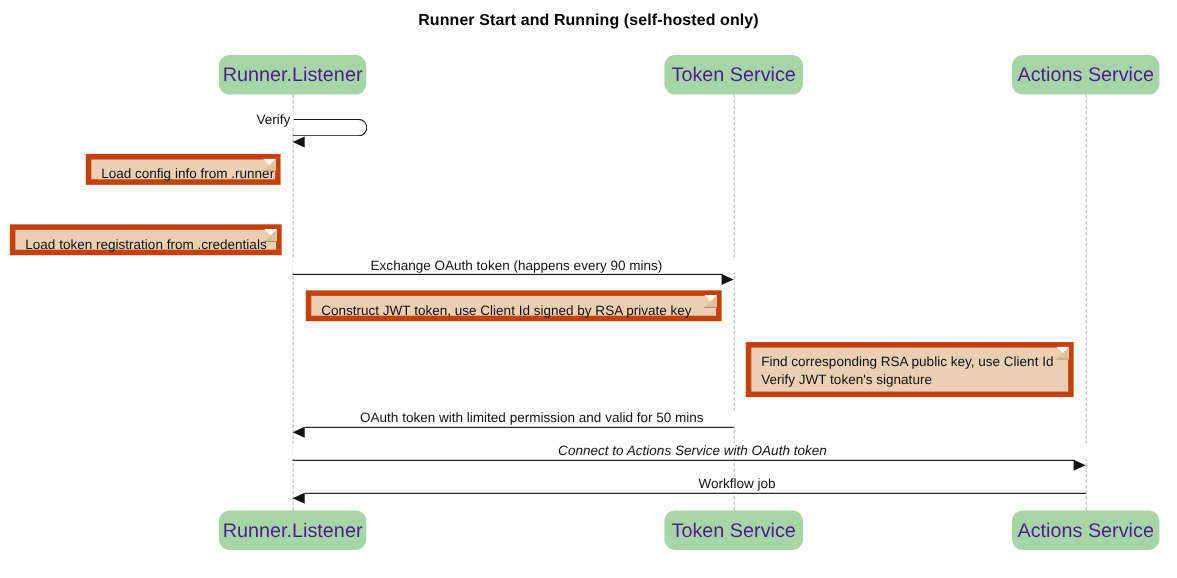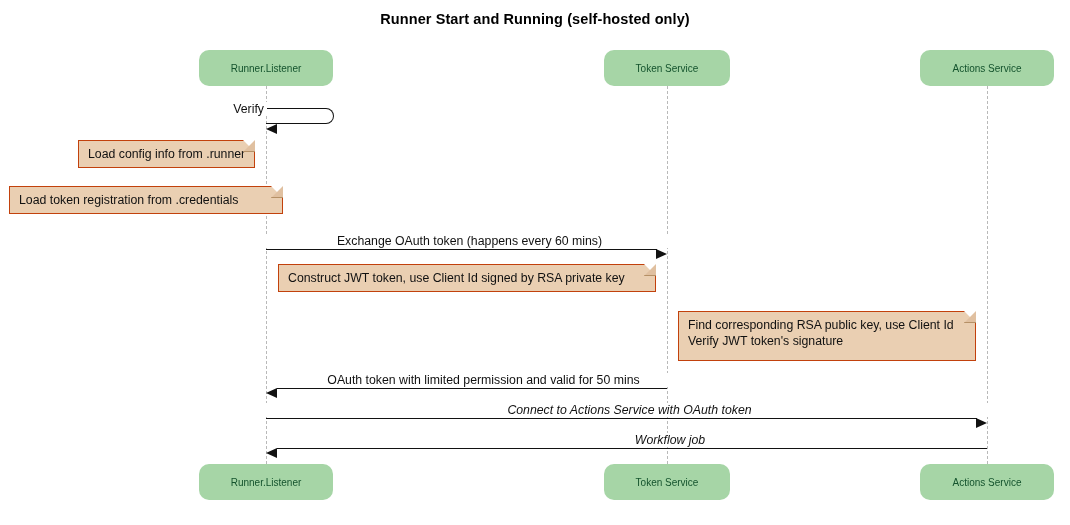--- a/index.html
+++ b/index.html
@@ -44,31 +44,31 @@
 
   
   .participant {
     position: absolute;
     height: 36px;
     background: #a6d5a6;
     border-radius: 10px;
     display: flex;
     align-items: center;
     justify-content: center;
-    font-size: 10px;
-    color: #14532d;
+    font-size: 18px;
+    color: #4c1d95;
     z-index: 4;
     white-space: nowrap;
   }
 
   
   .note {
     position: absolute;
     background: #eacfb2;
-    border: 1px solid #c2410c;
+    border: 5px solid #c2410c;
     box-sizing: border-box;
     z-index: 5;
     font-size: 12.3px;
     color: #111111;
     line-height: 16px;
     padding: 5px 6px 5px 9px;
   }
   .note .fold {
     position: absolute;
     top: -1px;
@@ -178,29 +178,29 @@
   <div class="selfloop" style="left:266px; top:108px; width:68px; height:16px;"></div>
   <div class="arrowhead left" style="left:266px; top:124px;"></div>
   <div class="msg-label rightalign" style="left:166px; top:102px; width:95px;">Verify</div>
 
   <div class="note" style="left:78px; top:140px; width:177px; height:28px;">
     <span class="fold-cover"></span>
     <span class="fold"></span>
     <span class="note-line">Load config info from .runner</span>
   </div>
 
-  <div class="note" style="left:9px; top:186px; width:274px; height:28px;">
+  <div class="note" style="left:9px; top:204px; width:247px; height:28px;">
     <span class="fold-cover"></span>
     <span class="fold"></span>
     <span class="note-line">Load token registration from .credentials</span>
   </div>
 
   <div class="msg" style="left:266px; top:249px; width:391px;"></div>
   <div class="arrowhead right" style="left:656px; top:249px;"></div>
-  <div class="msg-label center" style="left:266px; top:234px; width:401px;">Exchange OAuth token (happens every 60 mins)</div>
+  <div class="msg-label center" style="left:266px; top:234px; width:401px;">Exchange OAuth token (happens every 90 mins)</div>
 
   <div class="note" style="left:278px; top:264px; width:378px; height:28px;">
     <span class="fold-cover"></span>
     <span class="fold"></span>
     <span class="note-line">Construct JWT token, use Client Id signed by RSA private key</span>
   </div>
 
   <div class="note" style="left:678px; top:311px; width:298px; height:50px;">
     <span class="fold-cover"></span>
     <span class="fold"></span>
@@ -211,15 +211,15 @@
   <div class="msg" style="left:277px; top:388px; width:390px;"></div>
   <div class="arrowhead left" style="left:266px; top:388px;"></div>
   <div class="msg-label center" style="left:280px; top:373px; width:401px;">OAuth token with limited permission and valid for 50 mins</div>
 
   <div class="msg" style="left:266px; top:418px; width:711px;"></div>
   <div class="arrowhead right" style="left:976px; top:418px;"></div>
   <div class="msg-label center" style="left:266px; top:403px; width:721px;font-style:italic;">Connect to Actions Service with OAuth token</div>
 
   <div class="msg" style="left:277px; top:448px; width:710px;"></div>
   <div class="arrowhead left" style="left:266px; top:448px;"></div>
-  <div class="msg-label center" style="left:567px; top:433px; width:200px;font-style:italic;">Workflow job</div>
+  <div class="msg-label center" style="left:567px; top:433px; width:200px;">Workflow job</div>
 
 </div>
 
 </body></html>

